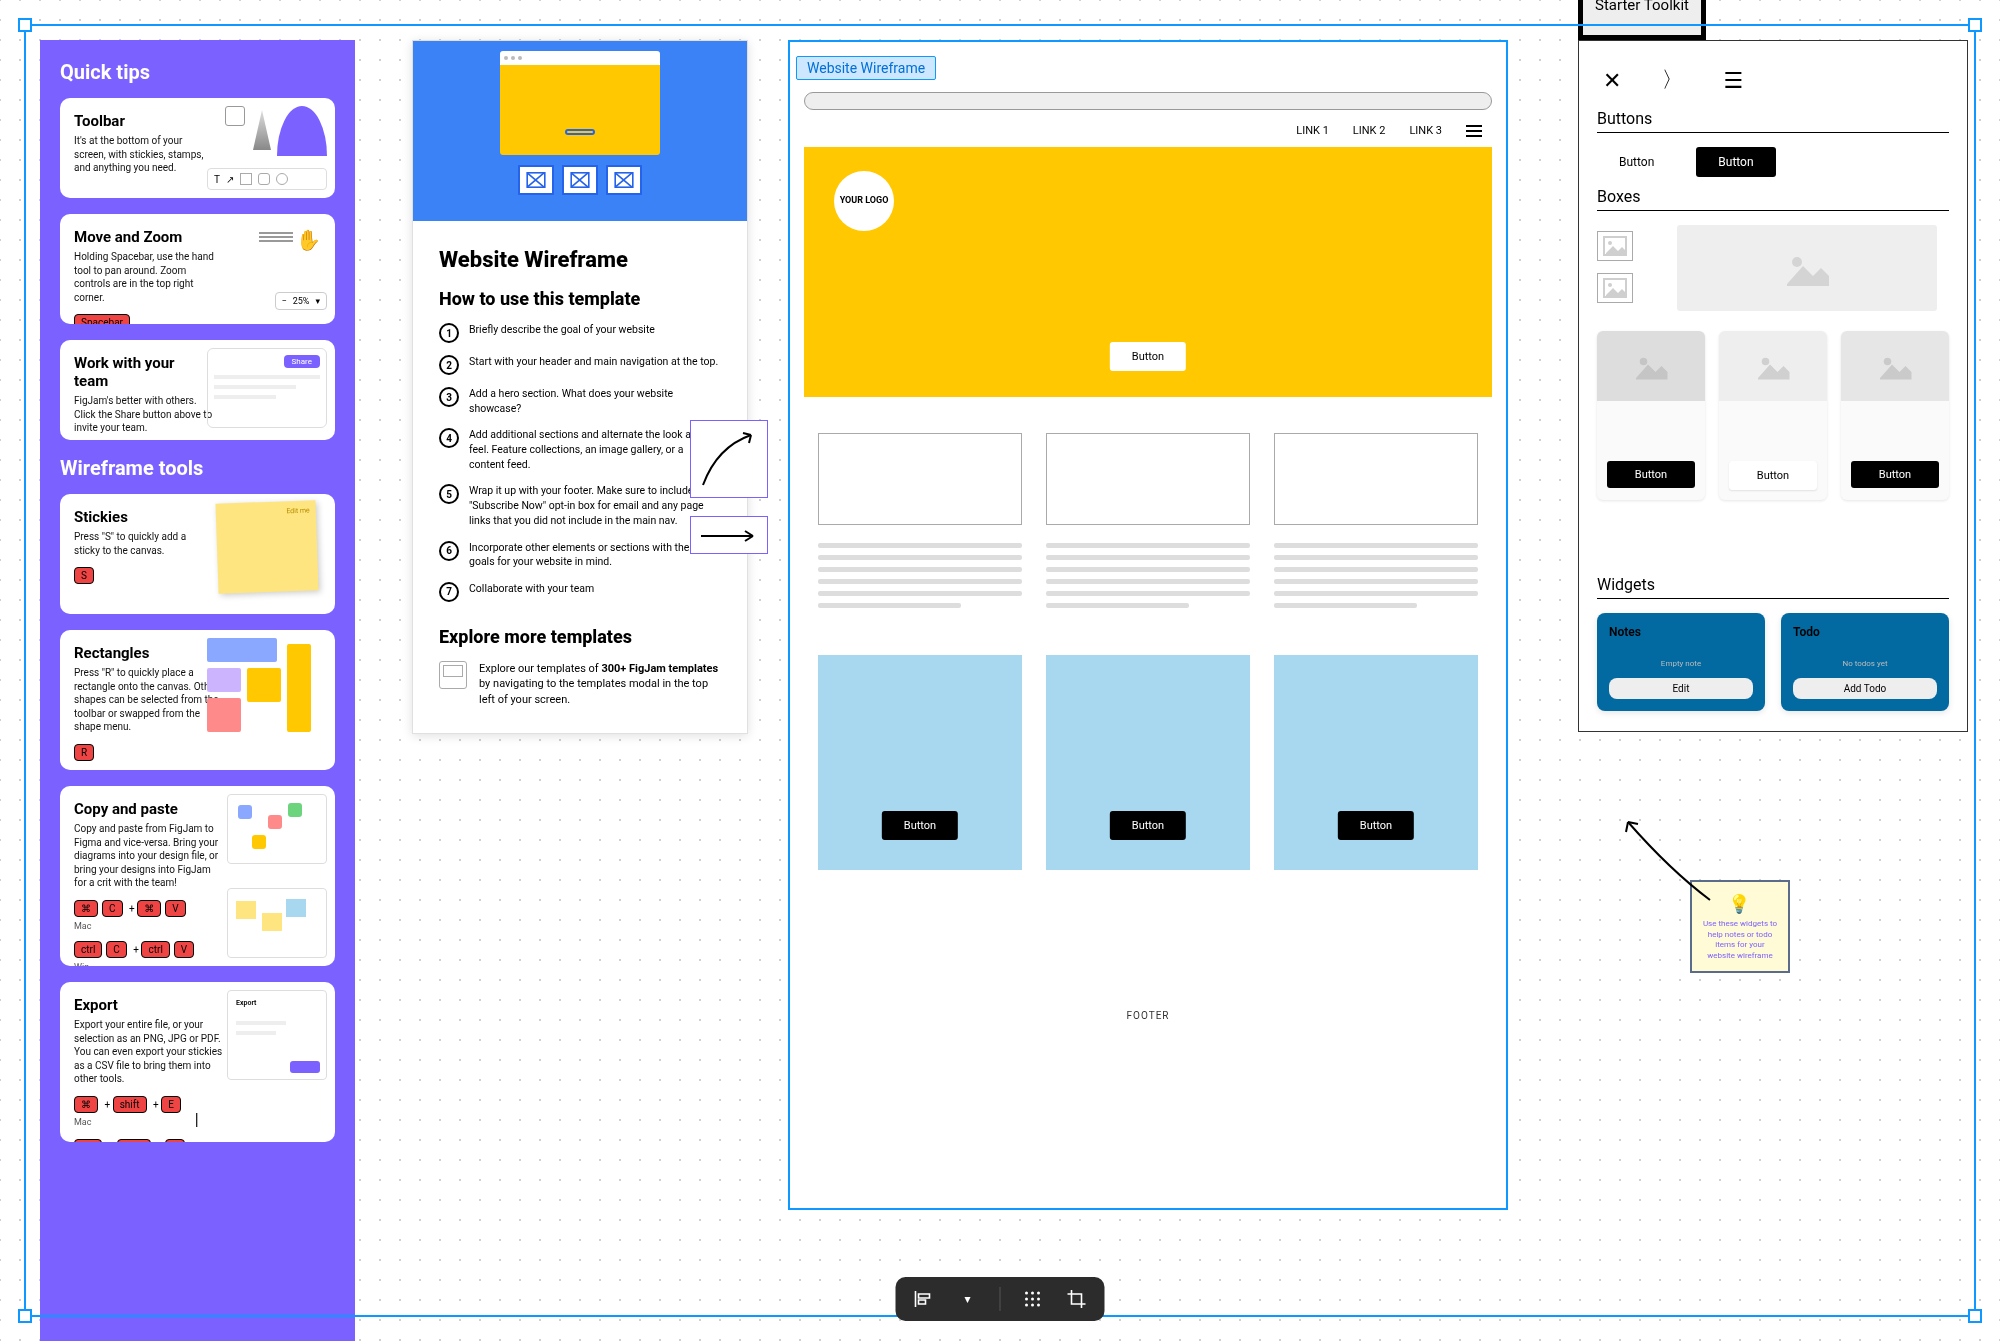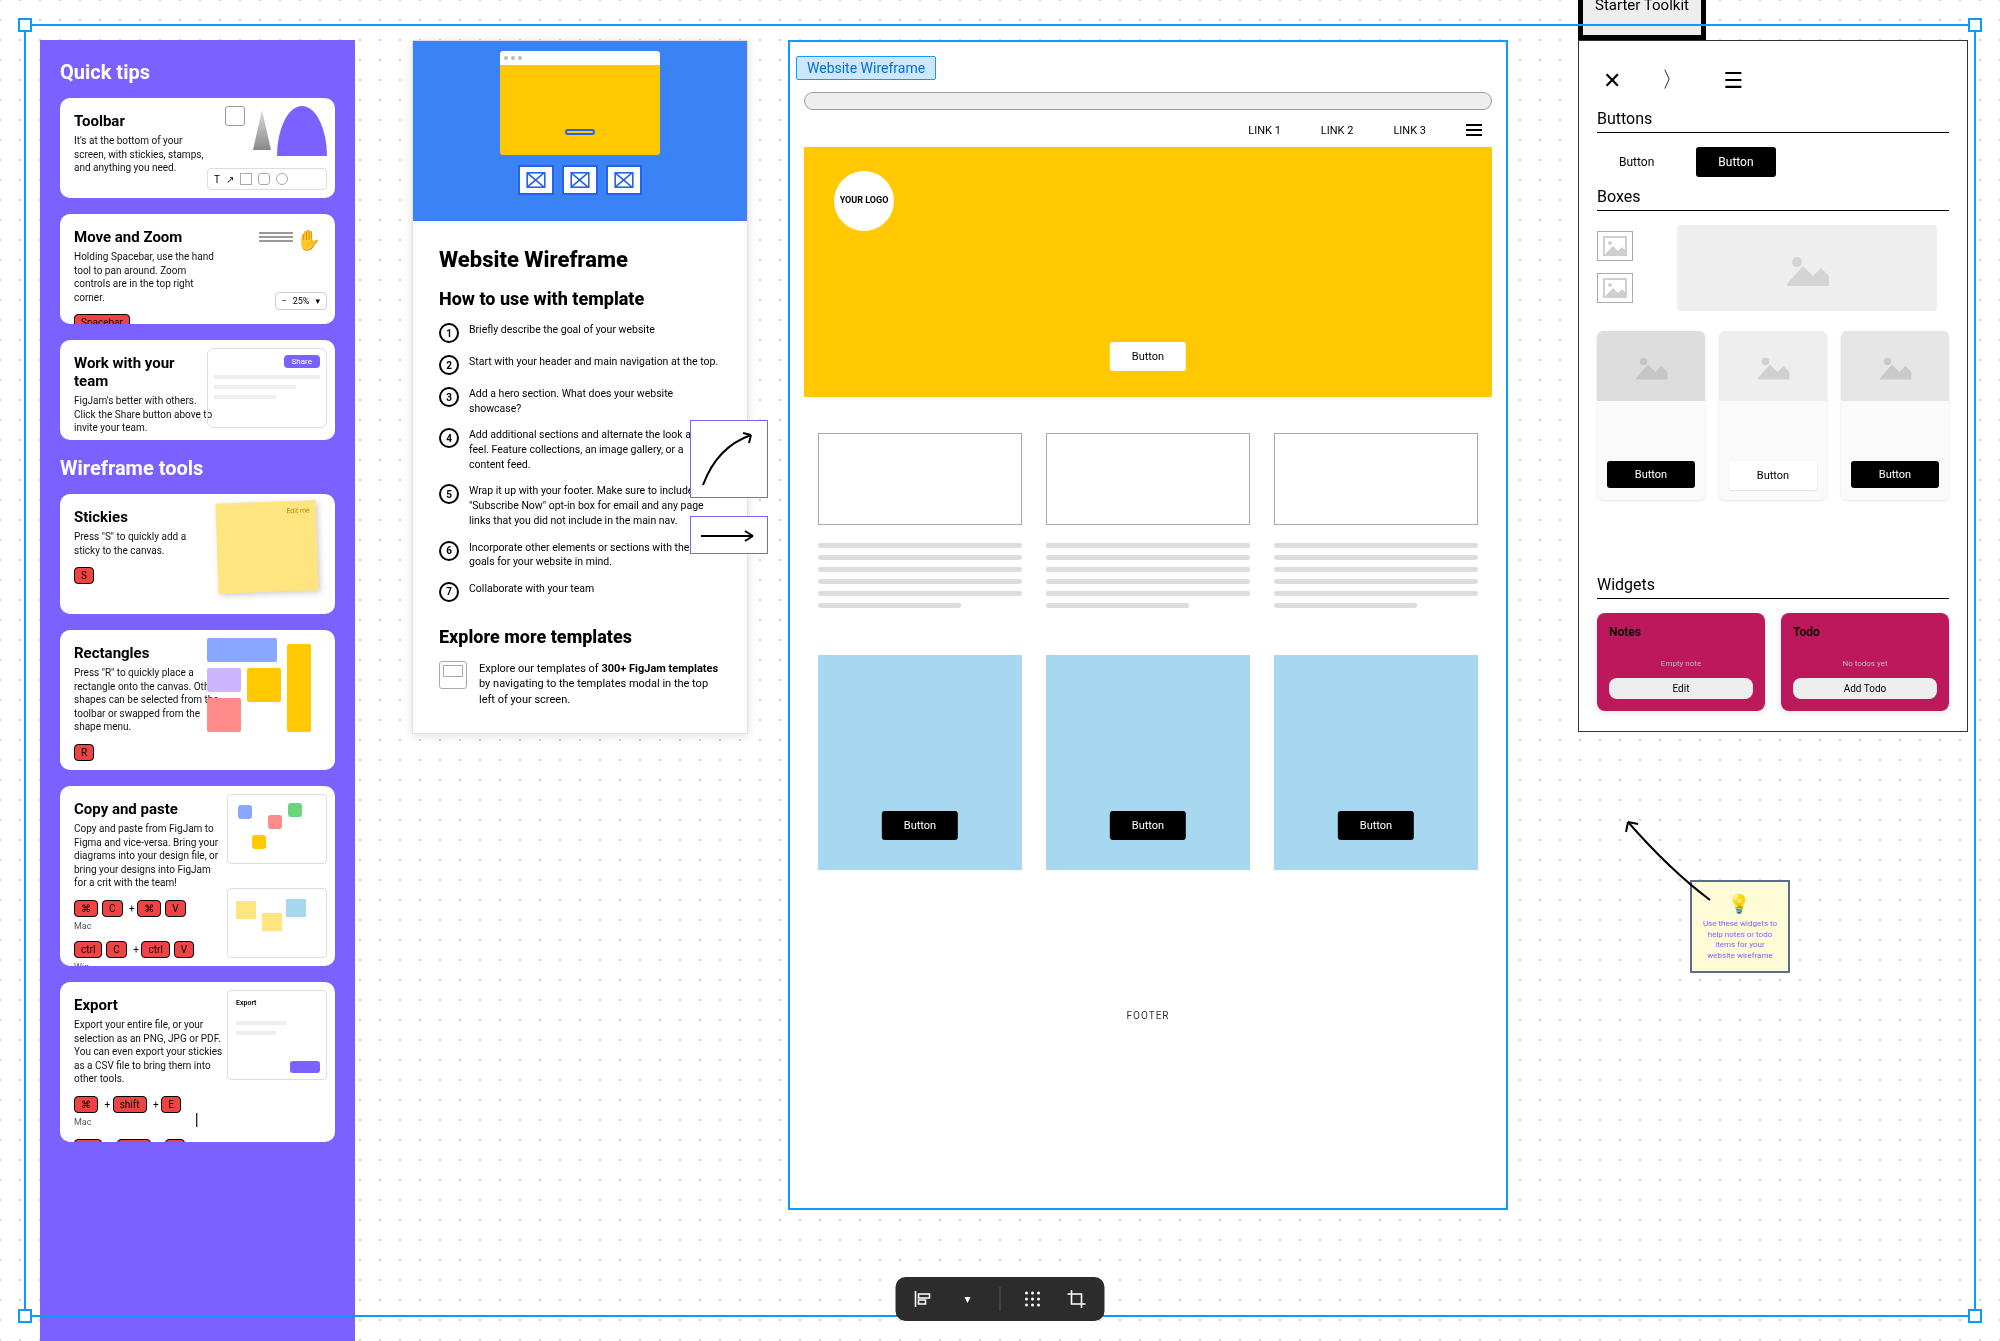--- a/index.html
+++ b/index.html
@@ -107,21 +107,21 @@
   border: 2px solid #0d99ff;
   background: #fff;
 }
 .frame-tag {
   position:absolute; top:14px; left:6px;
   font-size:14px; padding:3px 10px;
   background:#cce7ff; color:#0070d6; border:1px solid #0d99ff; border-radius:2px;
 }
 
 .wf-browser-bar { margin:50px 14px 0; height:18px; border:1px solid #999; border-radius:10px; background:#eee; }
-.wf-nav { display:flex; justify-content:flex-end; gap:40px; padding:14px 24px 10px; font-size:11px; }
+.wf-nav { display:flex; justify-content:flex-end; align-items:center; gap:24px; padding:14px 24px 10px; font-size:11px; }
 .wf-nav .burger { display:flex; flex-direction:column; gap:3px; }
 .wf-nav .burger span { width:16px; height:2px; background:#000; }
 
 .wf-hero { margin:0 14px; background:#ffc800; height:250px; position:relative; }
 .wf-hero .logo-circle { position:absolute; left:30px; top:24px; width:60px; height:60px; background:#fff; border-radius:50%; display:flex; align-items:center; justify-content:center; font-size:9px; font-weight:700; text-align:center; line-height:1.1; }
 .wf-hero .hero-btn { position:absolute; left:50%; bottom:26px; transform:translateX(-50%); background:#fff; padding:8px 22px; font-size:11px; border-radius:3px; }
 
 .wf-row { display:flex; gap:24px; margin:36px 28px 0; }
 .wf-col { flex:1; }
 .wf-col .img-placeholder { border:1px solid #aaa; height:92px; margin-bottom:18px; }
@@ -161,21 +161,21 @@
 .tk-img-ico { width:24px; height:20px; opacity:0.4; }
 
 .tk-card-row { display:flex; gap:14px; }
 .tk-card { flex:1; background:#fafafa; border-radius:6px; box-shadow:0 1px 3px rgba(0,0,0,0.1); }
 .tk-card .top { height:70px; background:#ddd; border-radius:6px 6px 0 0; display:flex; align-items:center; justify-content:center; }
 .tk-card .bot { padding:10px; }
 .tk-card .bot .btn-dark { background:#000; color:#fff; text-align:center; padding:7px 0; font-size:11px; border-radius:3px; }
 .tk-card.light .bot .btn-light { background:#fff; text-align:center; padding:7px 0; font-size:11px; border-radius:3px; border:none; }
 
 .tk-widgets-row { display:flex; gap:16px; margin-top:10px; }
-.tk-widget { flex:1; background:#be185d; border-radius:8px; box-shadow:0 2px 6px rgba(0,0,0,0.1); padding:12px; }
+.tk-widget { flex:1; background:#0369a1; border-radius:8px; box-shadow:0 2px 6px rgba(0,0,0,0.1); padding:12px; }
 .tk-widget h4 { font-size:12px; font-weight:600; margin-bottom:20px; }
 .tk-widget .placeholder { font-size:8px; color:#bbb; text-align:center; margin-bottom:10px; }
 .tk-widget .wbtn { background:#eee; text-align:center; font-size:10px; padding:5px 0; border-radius:8px; }
 
 
 .yellow-note {
   position:absolute;
   left:1690px; top:880px;
   width:100px; padding:10px;
   background:#fffbd6; border:2px solid #5b6b8a;
@@ -363,21 +363,21 @@
             <svg viewBox="0 0 24 20">
               <rect x="1" y="1" width="22" height="18" fill="none" stroke="#2563eb" stroke-width="2"></rect>
               <path d="M1 19 L22 1 M1 1 L22 19" stroke="#2563eb" stroke-width="2"></path>
             </svg>
           </div>
       </div>
     </div>
   </div>
   <div class="doc-body">
     <h1>Website Wireframe</h1>
-    <h2>How to use with template</h2>
+    <h2>How to use this template</h2>
     <div id="steps">
         <div class="step">
           <div class="num">1</div>
           <div class="txt">Briefly describe the goal of your website</div>
         </div>
         <div class="step">
           <div class="num">2</div>
           <div class="txt">Start with your header and main navigation at the top.</div>
         </div>
         <div class="step">

